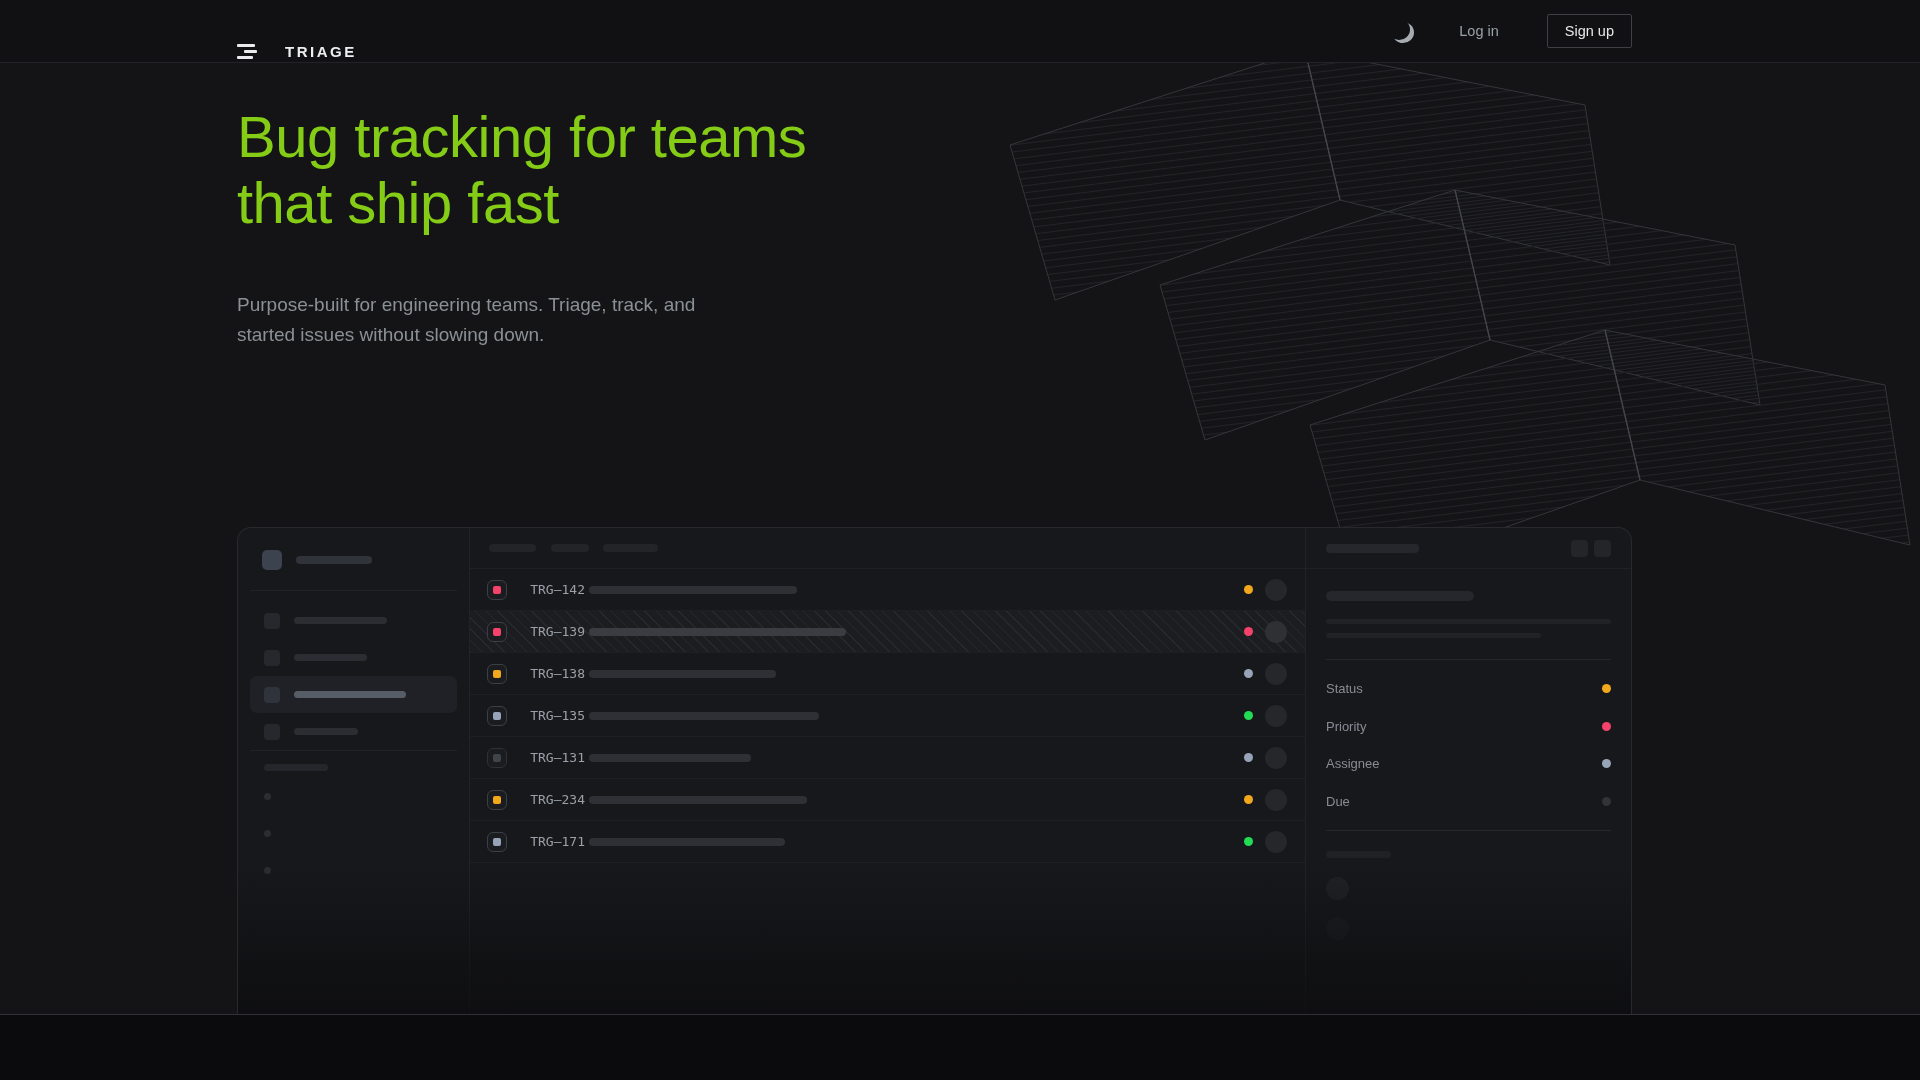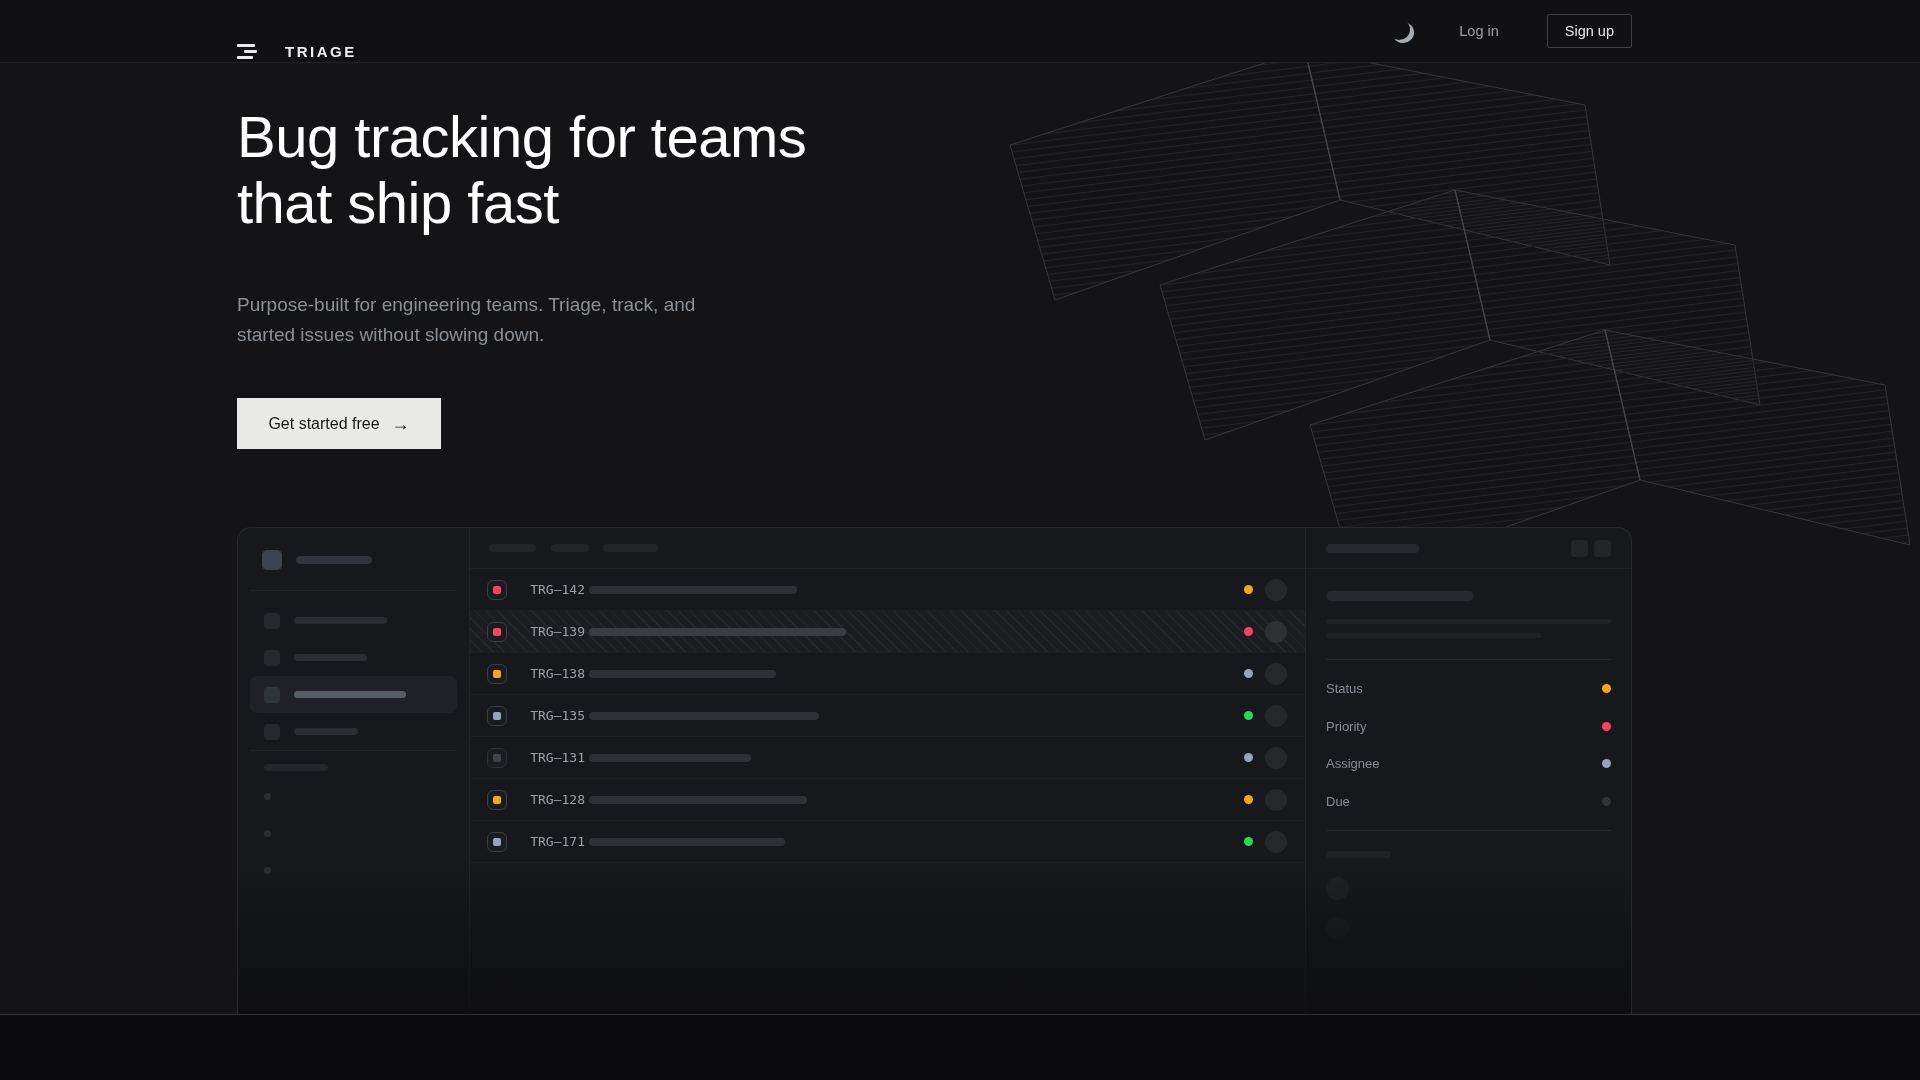--- a/index.html
+++ b/index.html
@@ -36,21 +36,21 @@
   .login-link { color:#9aa0a7; font-size:14.5px; cursor:pointer; }
   .signup-btn {
     border:1px solid #3e4045; background:transparent; color:#e7e8ea;
     font-size:14.5px; padding:8px 17px; border-radius:2px; cursor:pointer;
     font-family:"Liberation Sans", sans-serif;
   }
 
   
   .hero { position:absolute; left:237px; top:104px; z-index:2; width:720px; }
   .hero h1 {
-    color:#ffffff; font-size:58px; line-height:66px; font-weight:500;
+    color:#84cc16; font-size:58px; line-height:66px; font-weight:500;
     letter-spacing:-0.5px;
   }
   .hero .subtitle {
     margin-top:54px; max-width:475px;
     color:#8b9096; font-size:19px; line-height:30px; font-weight:400;
   }
   .cta-btn {
     margin-top:48px; width:204px; height:51px; border:none; cursor:pointer;
     background:#e9e9e7; color:#17181a; font-size:16px; font-weight:500;
     display:flex; align-items:center; justify-content:center; gap:12px;
@@ -187,24 +187,20 @@
     <div class="nav-right">
       <span class="moon-btn"></span>
       <span class="login-link">Log in</span>
       <button class="signup-btn">Sign up</button>
     </div>
   </header>
 
   <section class="hero">
     <h1><span>Bug tracking for teams</span><br><span>that ship fast</span></h1>
     <p class="subtitle">Purpose-built for engineering teams. Triage, track, and started issues without slowing down.</p>
-    <button class="cta-btn">
-      <span>Get started free</span>
-      <span class="cta-arrow">→</span>
-    </button>
   </section>
 
   <div class="mockup">
 
     <div class="m-sidebar">
       <div class="ms-user">
         <span class="ms-avatar"></span>
         <span class="sk"></span>
       </div>
       <div class="ms-div" style="top:62px"></div>
@@ -287,21 +283,21 @@
             <span class="issue-id">TRG–131</span>
             <span class="issue-bar" style="width: 162px;"></span>
             <span class="issue-spacer"></span>
             <span class="status-dot" style="background: rgb(151, 163, 183);"></span>
             <span class="issue-avatar"></span>
           </div>
           <div class="issue-row">
             <span class="issue-icon">
               <span class="issue-icon-dot" style="background: rgb(242, 168, 29);"></span>
             </span>
-            <span class="issue-id">TRG–128</span>
+            <span class="issue-id">TRG–234</span>
             <span class="issue-bar" style="width: 218px;"></span>
             <span class="issue-spacer"></span>
             <span class="status-dot" style="background: rgb(242, 168, 29);"></span>
             <span class="issue-avatar"></span>
           </div>
           <div class="issue-row">
             <span class="issue-icon">
               <span class="issue-icon-dot" style="background: rgb(151, 163, 183);"></span>
             </span>
             <span class="issue-id">TRG–171</span>

